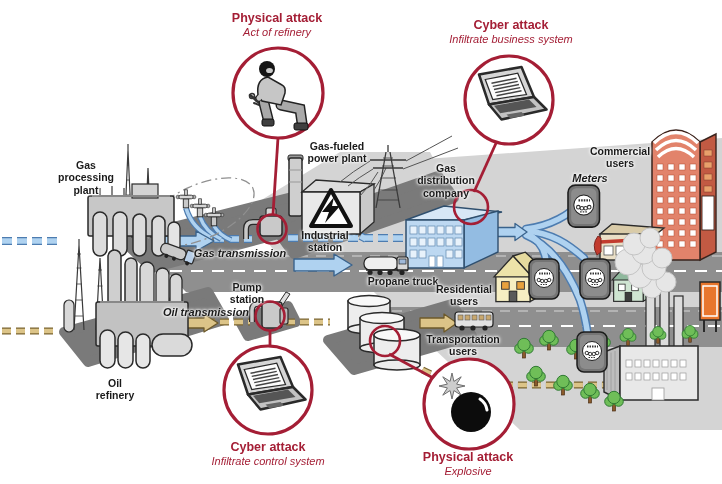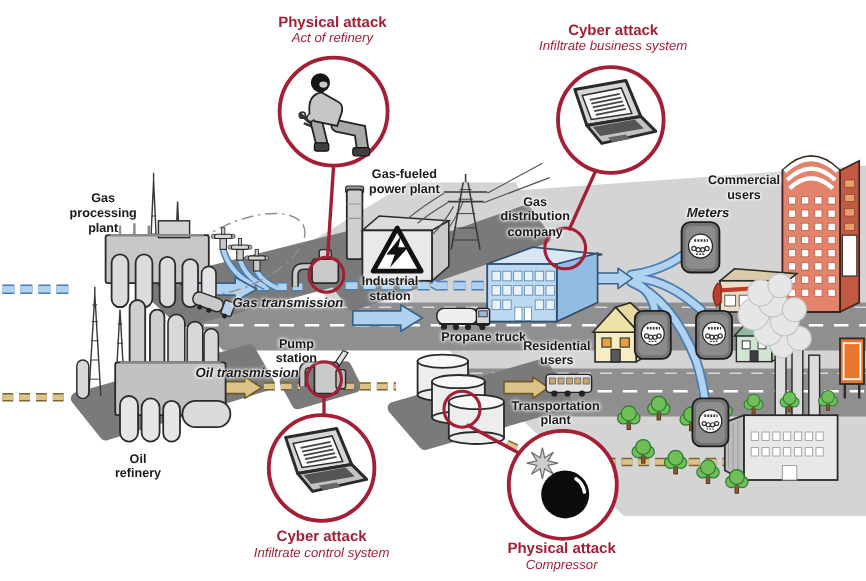--- a/index.html
+++ b/index.html
@@ -508,24 +508,24 @@
 users</div>
 <div class="lbl" style="left:620px;top:157px">Commercial
 users</div>
 <div class="lbl it" style="left:590px;top:178px">Meters</div>
 <div class="lbl" style="left:247px;top:293px">Pump
 station</div>
 <div class="lbl it" style="left:206px;top:312px">Oil transmission</div>
 <div class="lbl" style="left:115px;top:389px">Oil
 refinery</div>
 <div class="lbl" style="left:463px;top:345px">Transportation
-plant</div>
+users</div>
 
 <div class="callout-title" style="left:277px;top:19px">Physical attack</div>
 <div class="callout-sub" style="left:277px;top:32px">Act of refinery</div>
 <div class="callout-title" style="left:511px;top:26px">Cyber attack</div>
 <div class="callout-sub" style="left:511px;top:39px">Infiltrate business system</div>
 <div class="callout-title" style="left:268px;top:448px">Cyber attack</div>
 <div class="callout-sub" style="left:268px;top:461px">Infiltrate control system</div>
 <div class="callout-title" style="left:468px;top:458px">Physical attack</div>
-<div class="callout-sub" style="left:468px;top:471px">Compressor</div>
+<div class="callout-sub" style="left:468px;top:471px">Explosive</div>
 
 </div>
 
 </body></html>

